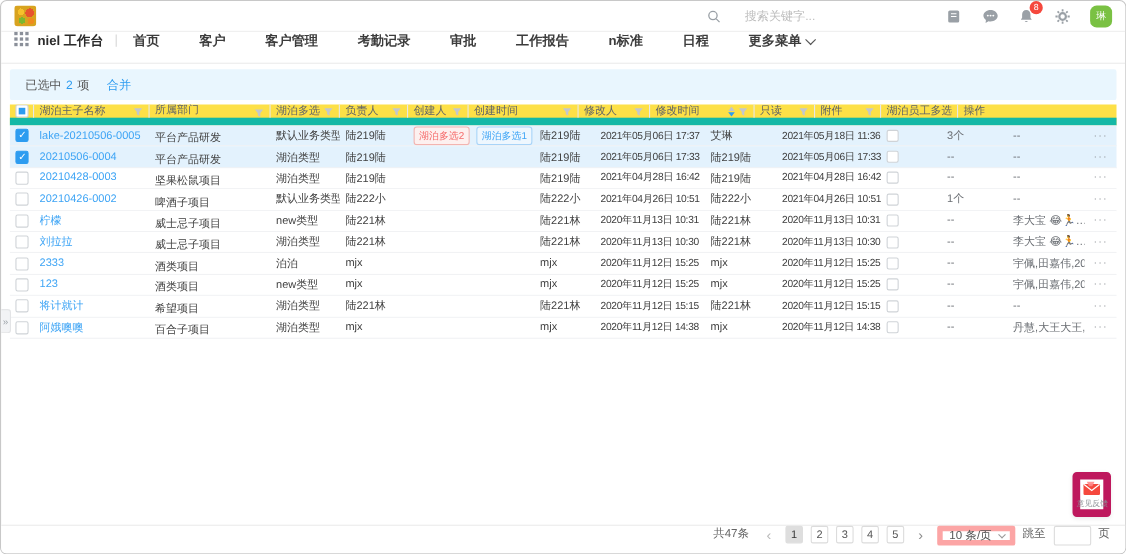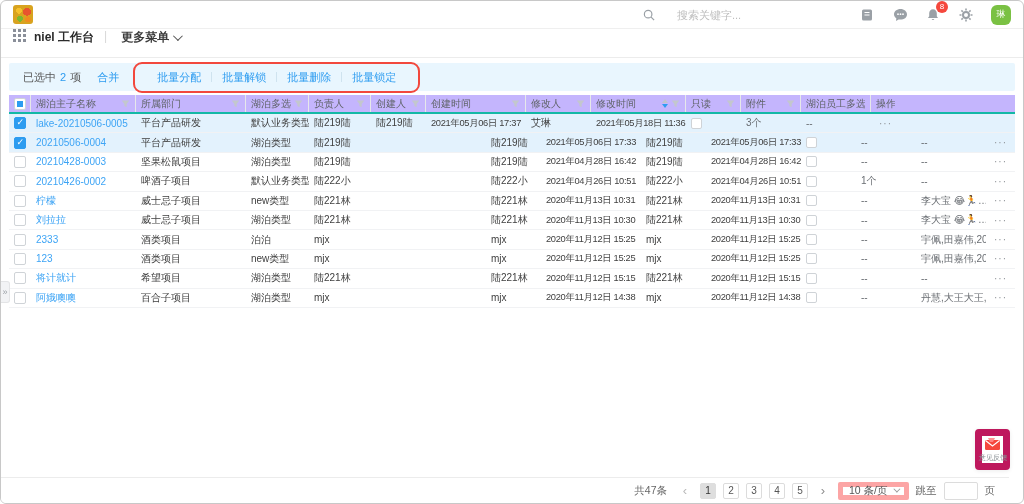--- a/index.html
+++ b/index.html
@@ -46,30 +46,30 @@
     display:flex; align-items:center; padding:0 14px; font-size:11px; color:#555; position:relative; }
   .sel-count { color:#2d9cf0; margin:0 4px; }
   .ab-link { color:#2d9cf0; cursor:pointer; white-space:nowrap; }
   .merge { margin-left:16px; }
   .batch-box { display:flex; align-items:center; margin-left:14px; padding:6px 12px;
     border:2.5px solid #f2483d; border-radius:9px; gap:0; background:transparent; }
   .batch-box .ab-link { padding:0 10px; }
   .batch-divider { width:1px; height:10px; background:#cfe3ef; }
   
   .table { margin:4px 8px 0 8px; font-size:10px; }
-  .thead { display:flex; background:#c4b5fd; height:19px; color:#5f6368; border-bottom:2px solid #14b8a6; }
+  .thead { display:flex; background:#fde047; height:19px; color:#5f6368; border-bottom:7px solid #14b8a6; }
   .hcell { display:flex; align-items:center; justify-content:space-between; padding:0 5px; border-right:1px solid #e6e8ea; overflow:hidden; white-space:nowrap; }
   .hcell:last-child { border-right:none; }
   .hlabel { overflow:hidden; white-space:nowrap; }
   .hctrl { display:flex; align-items:center; gap:3px; flex:none; }
   .trow { display:flex; height:19.4px; border-bottom:1px solid #f1f2f4; background:#fff; }
   .trow.sel { background:#e3f2fd; }
   .cell { display:flex; align-items:center; padding:0 5px; overflow:hidden; white-space:nowrap; color:#404040; }
   .center { justify-content:center; }
-  .c0{width:22px; flex:none;} .c1{width:105px; flex:none;} .c2{width:110px; flex:none;} .c3{width:63px; flex:none;}
+  .c0{width:22px; flex:none;} .c1{width:105px; flex:none;} .c2{width:110px; flex:none;align-items:flex-end;} .c3{width:63px; flex:none;}
   .c4{width:62px; flex:none;} .c5{width:115px; flex:none;} .c6{width:55px; flex:none;} .c7{width:100px; flex:none;}
   .c8{width:65px; flex:none;} .c9{width:95px; flex:none;} .c10{width:55px; flex:none;} .c11{width:60px; flex:none;}
   .c12{width:70px; flex:none;} .c13{width:29px; flex:none;}
   .time { font-size:9.3px; letter-spacing:-0.3px; }
   .link { color:#3da4f5; cursor:pointer; overflow:hidden; text-overflow:ellipsis; }
   .cb { width:12px; height:12px; border:1px solid #cfd3d7; border-radius:2px; background:#fff; position:relative; cursor:pointer; flex:none; }
   .cb.checked { background:#2d9cf0; border-color:#2d9cf0; }
   .cb.checked::after { content:"✓"; position:absolute; left:1.5px; top:-1px; color:#fff; font-size:9px; }
   .cb.indet::after { content:""; position:absolute; left:2px; top:2px; width:6px; height:6px; background:#2d9cf0; }
   .cb.mini { width:11px; height:11px; }
@@ -80,22 +80,22 @@
   .muted { color:#6a6e73; }
   .sorter { display:flex; flex-direction:column; gap:1px; cursor:pointer; }
   .sorter .up { width:0; height:0; border-left:3px solid transparent; border-right:3px solid transparent; border-bottom:4px solid #c0c4cc; }
   .sorter .down { width:0; height:0; border-left:3px solid transparent; border-right:3px solid transparent; border-top:4px solid #2d9cf0; }
   .funnel { cursor:pointer; display:flex; }
   
   .panel-handle { position:absolute; left:0; top:280px; width:9px; height:22px; background:#f2f3f5;
     border:1px solid #e3e4e6; border-left:none; border-radius:0 3px 3px 0; color:#9aa0a6; font-size:9px;
     display:flex; align-items:center; justify-content:center; cursor:pointer; }
   
-  .footer { position:absolute; left:0; right:14px; bottom:0; height:26px; border-top:1px solid #ececec;
-    display:flex; align-items:center; justify-content:flex-end; padding-right:14px; gap:7px; font-size:10.5px; color:#666; background:#fff; }
+  .footer { position:absolute; left:0; right:0; bottom:0; height:26px; border-top:1px solid #ececec;
+    display:flex; align-items:flex-start; justify-content:flex-end; padding-right:14px; gap:7px; font-size:10.5px; color:#666; background:#fff; }
   .pg-btn { min-width:16px; height:16px; border:1px solid #dcdcdc; border-radius:2px; background:#fff;
     display:flex; align-items:center; justify-content:center; font-size:10px; color:#555; cursor:pointer; padding:0 3px; }
   .pg-btn.active { background:#dedede; border-color:#dedede; color:#333; }
   .pg-arrow { border:none; background:transparent; color:#b9b9b9; font-size:13px; }
   .pg-arrow.next { color:#8d8d8d; }
   .pg-size { display:flex; align-items:center; gap:5px; border:5px solid #fca5a5; border-radius:2px; height:18px; padding:0 6px; cursor:pointer; color:#555; }
   .pg-size .chev { width:5px; height:5px; border-color:#999; }
   .jump-input { width:34px; height:18px; border:1px solid #dcdcdc; border-radius:2px; outline:none; }
   
   .feedback { position:absolute; right:13px; bottom:33px; width:35px; height:41px; background:#fff;
@@ -157,40 +157,41 @@
         </svg>
     </span>
     <span class="avatar">琳</span>
   </div>
 </div>
 
 <div class="navbar">
   <span class="grid-icon"></span>
   <span class="workspace">niel 工作台</span>
   <span class="nav-sep">|</span>
+  <span style="display:flex;align-items:center;">
+      <span class="nav-item">首页</span>
+      <span class="nav-item">客户</span>
+      <span class="nav-item">客户管理</span>
+      <span class="nav-item">考勤记录</span>
+      <span class="nav-item">审批</span>
+      <span class="nav-item">工作报告</span>
+      <span class="nav-item">n标准</span>
+      <span class="nav-item">日程</span>
+    </span>
   <span class="nav-more">
     <span>更多菜单</span>
     <span class="chev"></span>
   </span>
 </div>
 
 <div class="actionbar">
   <span>
     <span>已选中</span><span class="sel-count">2</span><span>项</span>
   </span>
   <span class="ab-link merge">合并</span>
-  <span class="batch-box">
-      <span class="ab-link">批量分配</span>
-      <span class="batch-divider"></span>
-      <span class="ab-link">批量解锁</span>
-      <span class="batch-divider"></span>
-      <span class="ab-link">批量删除</span>
-      <span class="batch-divider"></span>
-      <span class="ab-link">批量锁定</span>
-    </span>
 </div>
 
 <div class="table">
   <div class="thead">
       <div class="hcell c0 center">
         <span class="cb indet"></span>
       </div>
       <div class="hcell c1">
         <span class="hlabel">湖泊主子名称</span>
         <span class="hctrl">
@@ -306,20 +307,24 @@
       <div class="trow sel">
         <div class="cell c0 center">
           <div class="cb checked"></div>
         </div>
         <div class="cell c1">
           <div class="link">lake-20210506-0005</div>
         </div>
         <div class="cell c2">平台产品研发</div>
         <div class="cell c3">默认业务类型</div>
         <div class="cell c4">陆219陆</div>
+        <div class="cell c5">
+          <div class="tag red">湖泊多选2</div>
+          <div class="tag blue">湖泊多选1</div>
+        </div>
         <div class="cell c6">陆219陆</div>
         <div class="cell c7 time">2021年05月06日 17:37</div>
         <div class="cell c8">艾琳</div>
         <div class="cell c9 time">2021年05月18日 11:36</div>
         <div class="cell c10">
           <div class="cb mini"></div>
         </div>
         <div class="cell c11 muted">3个</div>
         <div class="cell c12 muted">--</div>
         <div class="cell c13 center">

